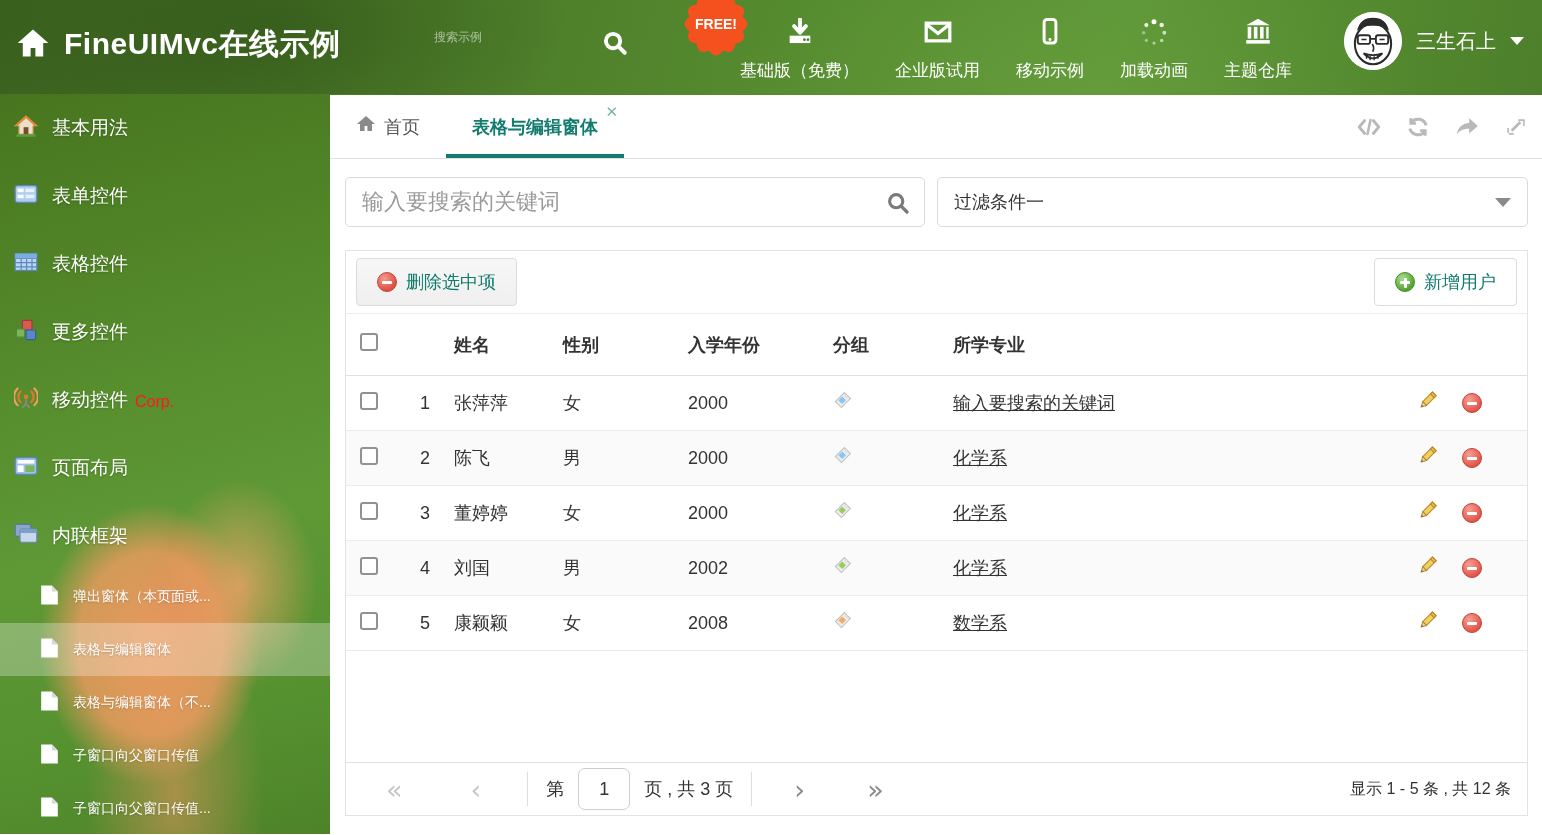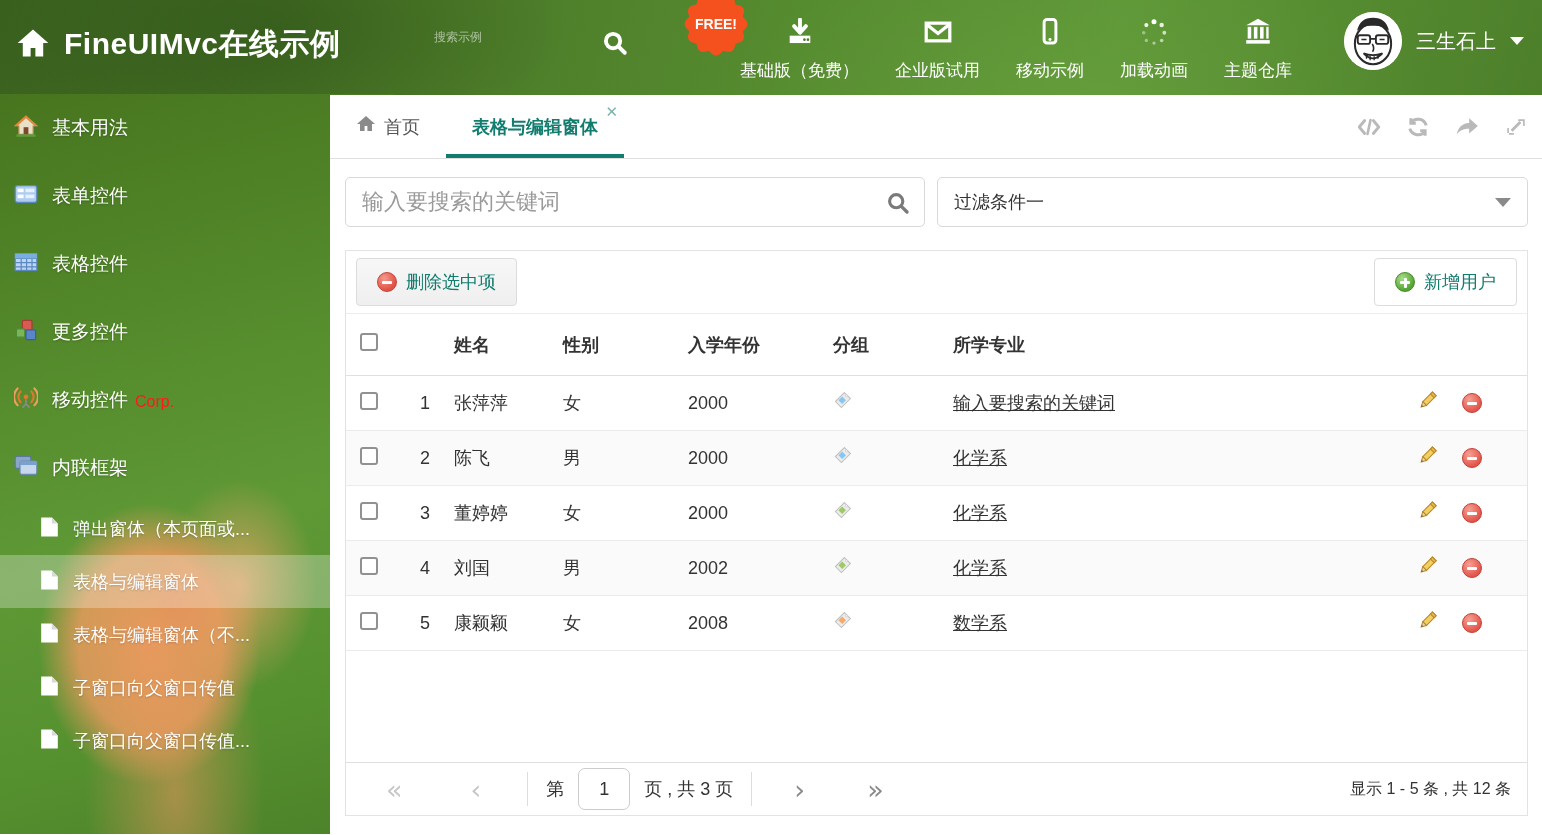--- a/index.html
+++ b/index.html
@@ -42,21 +42,21 @@
       radial-gradient(120px 260px at 175px 700px, rgba(236,150,95,.55), rgba(236,150,95,0) 75%),
       linear-gradient(165deg,#47751f 0%,#548a2b 32%,#5f9936 58%,#55902f 82%,#4c8129 100%);
   }
   .menu-item { height:68px; display:flex; align-items:center; padding-left:14px; color:#fff; cursor:pointer; position:relative; }
   .menu-item .mi-label { font-size:19px; margin-left:14px; text-shadow:0 1px 2px rgba(0,0,0,.25); }
   .menu-item .corp { color:#ff1a1a; font-size:16px; margin-left:7px; margin-top:4px; }
   .arrow-r { position:absolute; right:18px; width:0; height:0; border-top:7px solid transparent; border-bottom:7px solid transparent; border-left:9px solid #fff; }
   .arrow-d { position:absolute; right:14px; width:0; height:0; border-left:8px solid transparent; border-right:8px solid transparent; border-top:9px solid #fff; }
   .submenu-item { height:53px; display:flex; align-items:center; padding-left:40px; color:#fff; cursor:pointer; }
   .submenu-item.selected { background:rgba(255,255,255,.28); }
-  .submenu-item .smi-label { font-size:18px; margin-left:14px; white-space:nowrap; text-shadow:0 1px 2px rgba(0,0,0,.2); }
+  .submenu-item .smi-label { font-size:14px; margin-left:14px; white-space:nowrap; text-shadow:0 1px 2px rgba(0,0,0,.2); }
 
   
   .main { position:absolute; left:330px; top:95px; width:1212px; height:780px; background:#fff; }
 
   .tabbar { position:relative; height:64px; border-bottom:1px solid #e0e0e0; display:flex; align-items:stretch; }
   .tab { display:flex; align-items:center; gap:8px; padding:0 26px; font-size:18px; color:#555; cursor:pointer; position:relative; }
   .tab.active { color:#127c6e; font-weight:bold; }
   .tab.active .underline { position:absolute; left:0; right:0; bottom:0; height:4px; background:#127c6e; }
   .tab .close-x { position:absolute; right:6px; top:8px; font-size:15px; font-weight:bold; color:#7ab3aa; cursor:pointer; }
   .tabtools { position:absolute; right:14px; top:0; height:64px; display:flex; align-items:center; gap:24px; color:#b9b9b9; }
@@ -265,20 +265,30 @@
     </div>
     <div class="menu-item">
       <span><svg width="24" height="22" viewBox="0 0 20 18">
             <circle cx="10" cy="8" r="2" fill="#e07830"></circle>
             <path d="M5.5 12.5 a6.4 6.4 0 0 1 0-9 M14.5 3.5 a6.4 6.4 0 0 1 0 9" fill="none" stroke="#e07830" stroke-width="1.8" stroke-linecap="round"></path>
             <path d="M3 15 a9.8 9.8 0 0 1 0-14 M17 1 a9.8 9.8 0 0 1 0 14" fill="none" stroke="#eda05e" stroke-width="1.8" stroke-linecap="round"></path>
             <path d="M10 10 v4 M7 17 l3-3 3 3" stroke="#8a8a8a" stroke-width="1.4" fill="none"></path>
           </svg></span>
       <span class="mi-label">移动控件</span>
       <span class="corp">Corp.</span>
+      <span class="arrow-r"></span>
+    </div>
+    <div class="menu-item">
+      <span><svg width="24" height="22" viewBox="0 0 20 18">
+            <rect x="1" y="2" width="18" height="14" rx="2" fill="#9cc0e8" stroke="#5a88c0"></rect>
+            <rect x="3" y="4" width="14" height="3" fill="#fff"></rect>
+            <rect x="3" y="8.5" width="5" height="5.5" fill="#fff"></rect>
+            <rect x="9.5" y="8.5" width="7.5" height="5.5" fill="#7cb45a"></rect>
+          </svg></span>
+      <span class="mi-label">页面布局</span>
       <span class="arrow-r"></span>
     </div>
     <div class="menu-item">
       <span><svg width="24" height="22" viewBox="0 0 20 18">
             <rect x="1" y="1" width="13" height="10" rx="1.5" fill="#8aa6c8" stroke="#5a7aa0"></rect>
             <rect x="5" y="5" width="14" height="11" rx="1.5" fill="#c8d8ec" stroke="#6a8ab0"></rect>
             <rect x="5" y="5" width="14" height="3.2" fill="#7aa0cc"></rect>
           </svg></span>
       <span class="mi-label">内联框架</span>
       <span class="arrow-d"></span>

